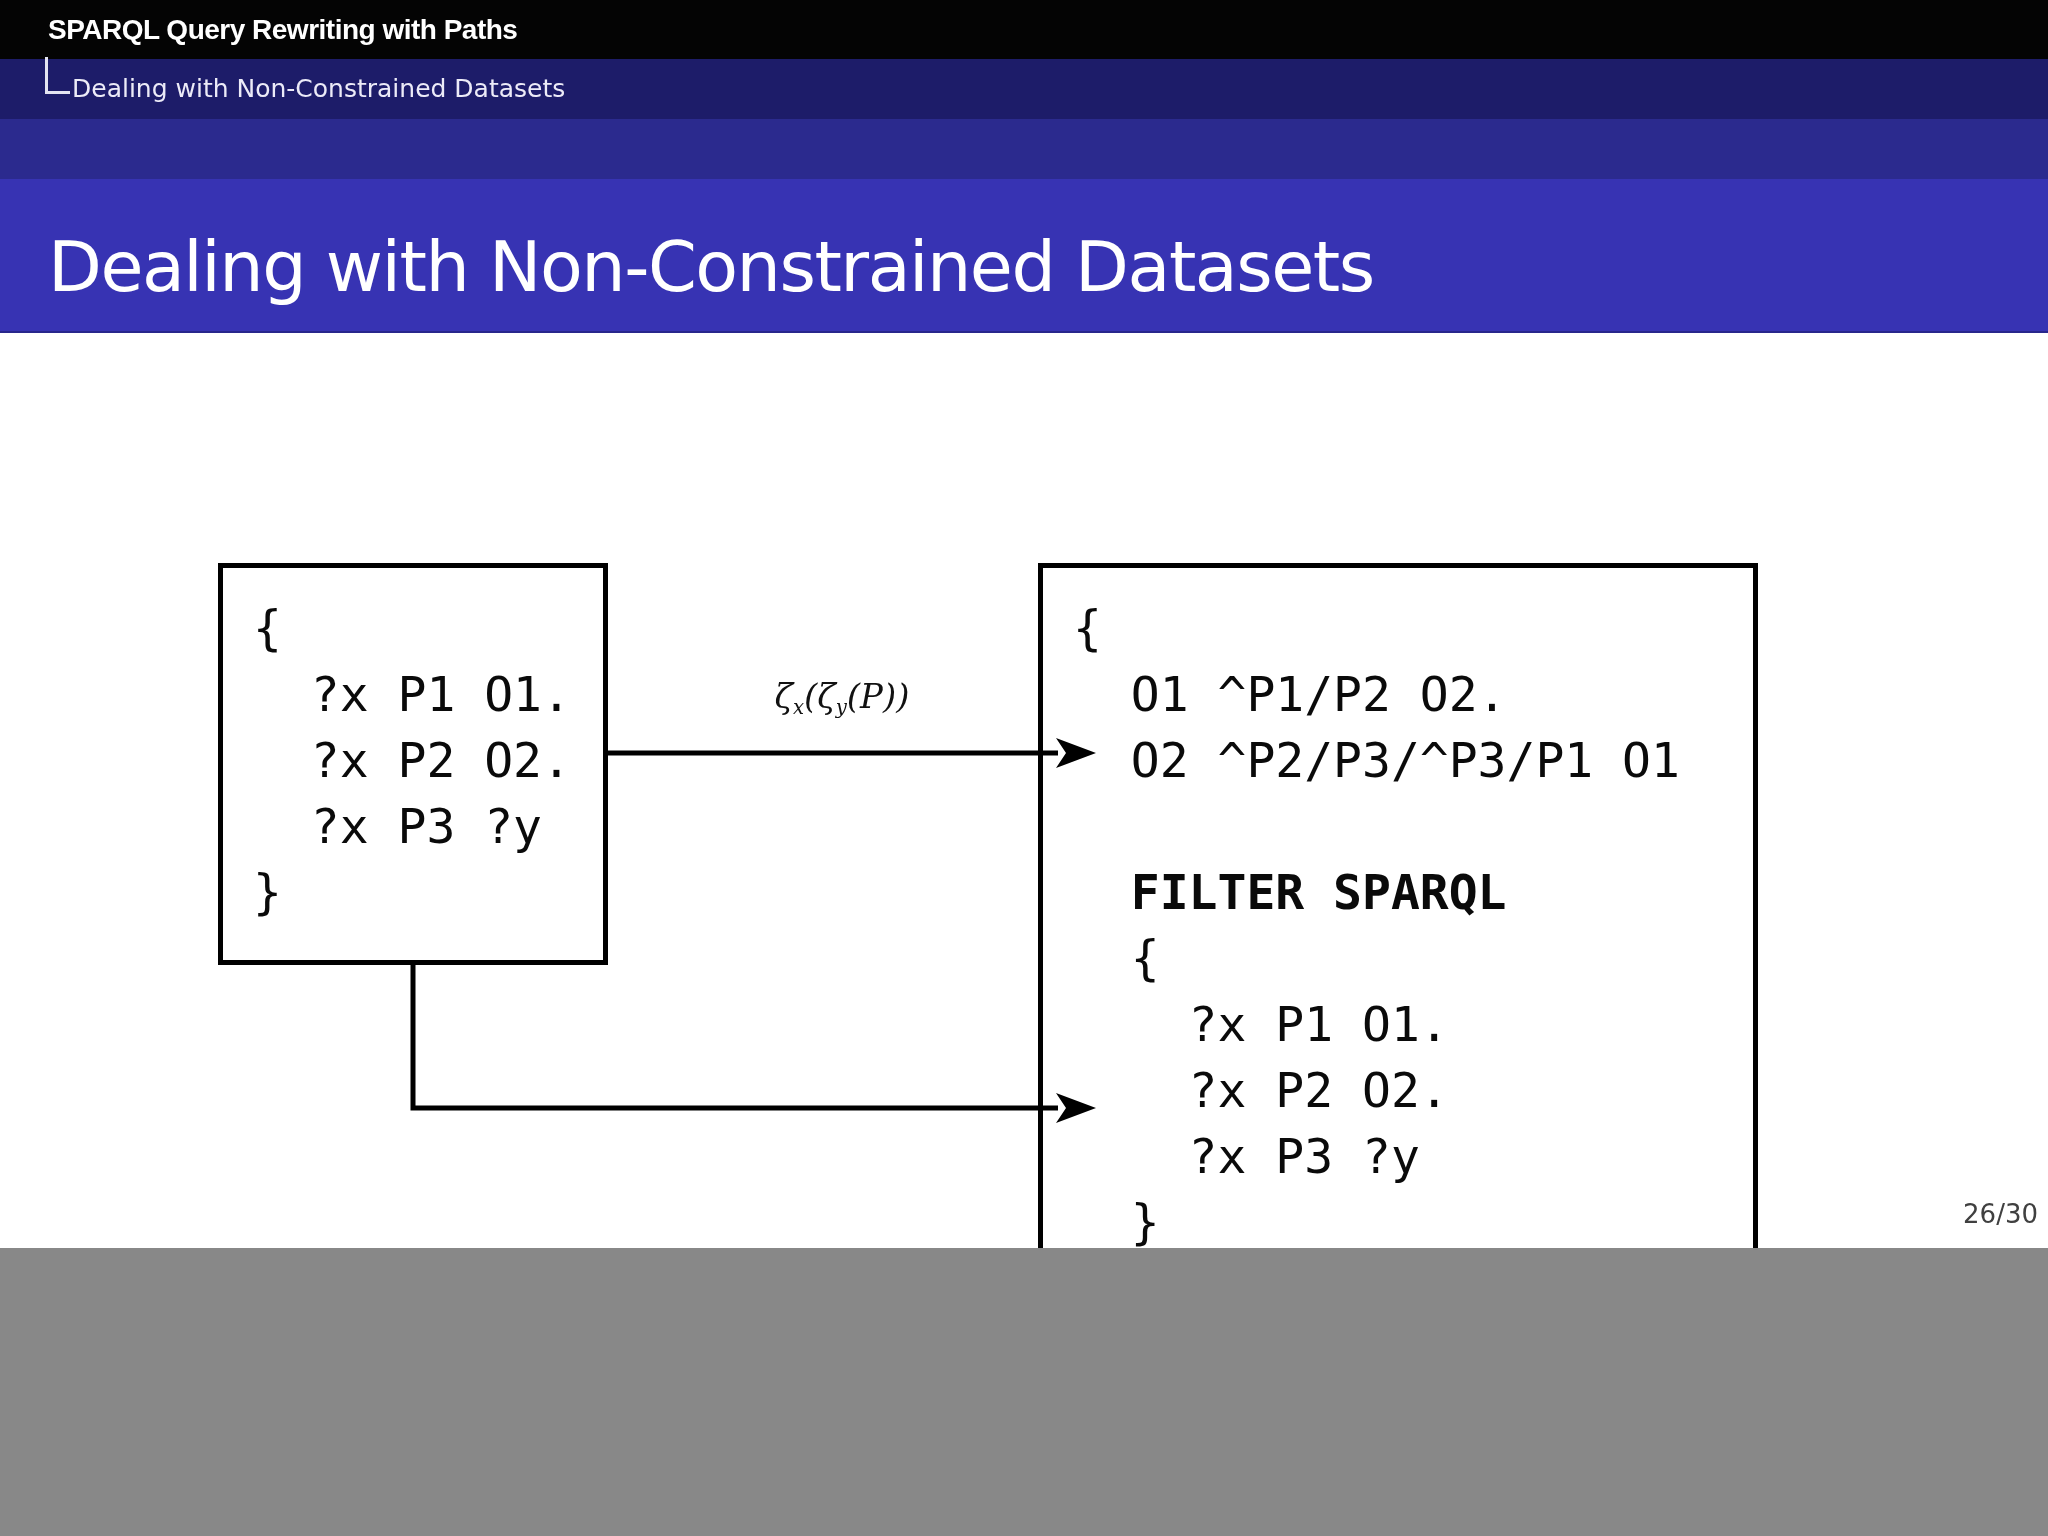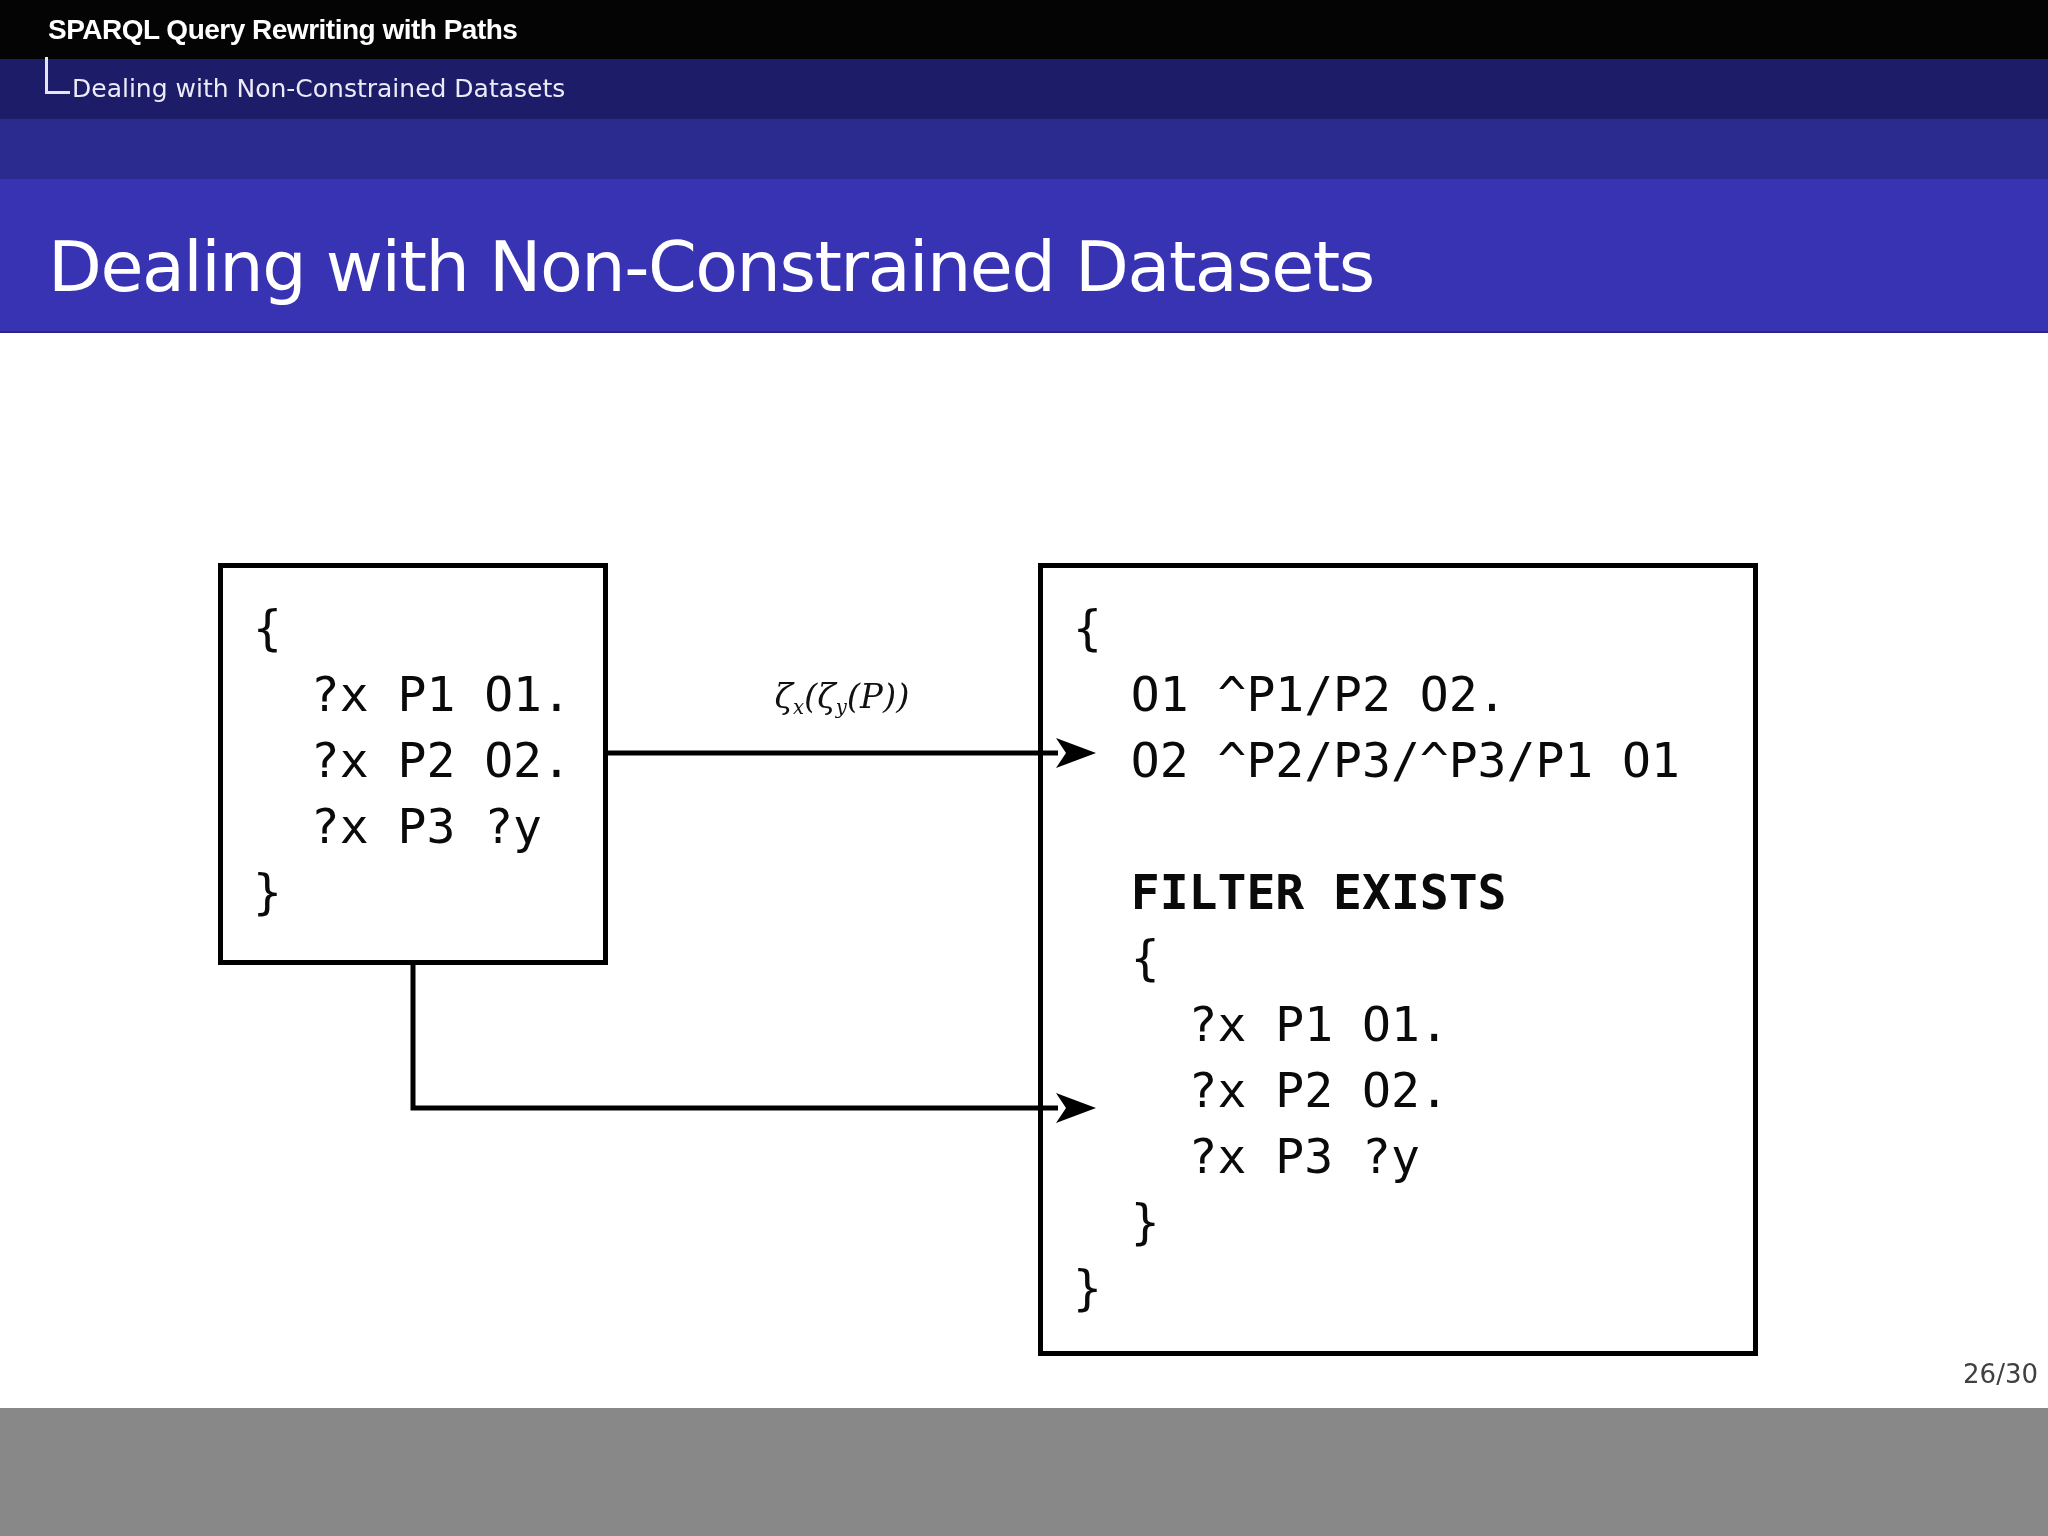--- a/index.html
+++ b/index.html
@@ -1,18 +1,18 @@
 <!DOCTYPE html>
 <html><head>
 <meta charset="utf-8">
 <style>
   html,body{margin:0;padding:0;background:#888;}
   .slide{
     position:relative;
-    width:2048px;height:1408px;
+    width:2048px;height:1248px;
     background:#ffffff;
     overflow:hidden;
     font-family:"DejaVu Sans", sans-serif;
   }
 
   
   .bar-black{
     position:absolute;left:0;top:0;width:2048px;height:59px;
     background:#040404;
   }
@@ -120,21 +120,21 @@
   ?x P2 O2.
   ?x P3 ?y
 }</pre>
   </div>
 
   <div class="qbox qbox-right">
     <pre class="code">{
   O1 ^P1/P2 O2.
   O2 ^P2/P3/^P3/P1 O1
 &nbsp;</pre>
-    <pre class="code code-bold">  FILTER EXISTS</pre>
+    <pre class="code code-bold">  FILTER SPARQL</pre>
     <pre class="code">  {
     ?x P1 O1.
     ?x P2 O2.
     ?x P3 ?y
   }
 }</pre>
   </div>
 
   <svg class="arrow-layer" viewBox="0 0 2048 1536">
     <g>

